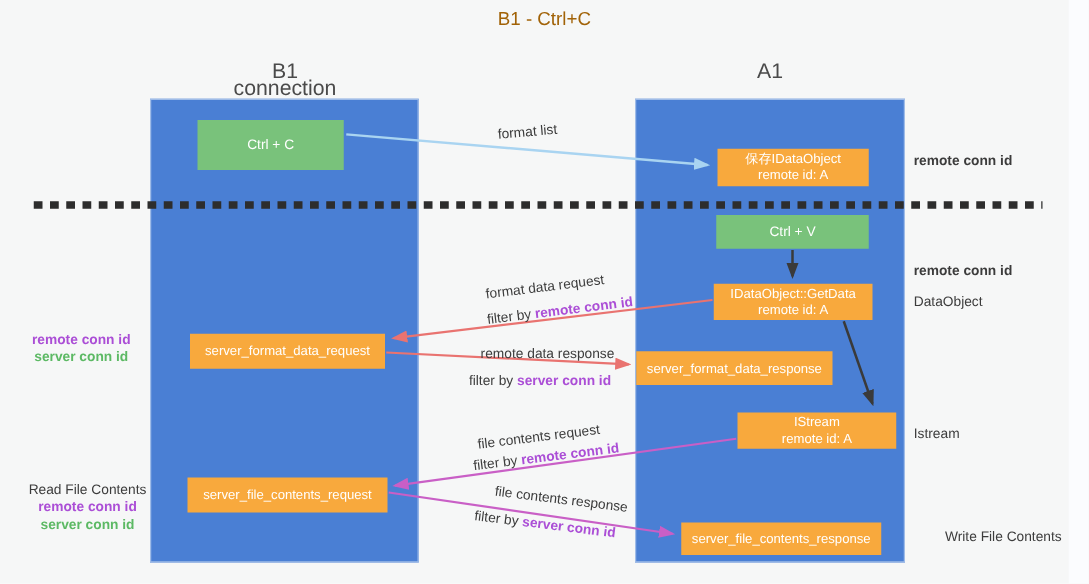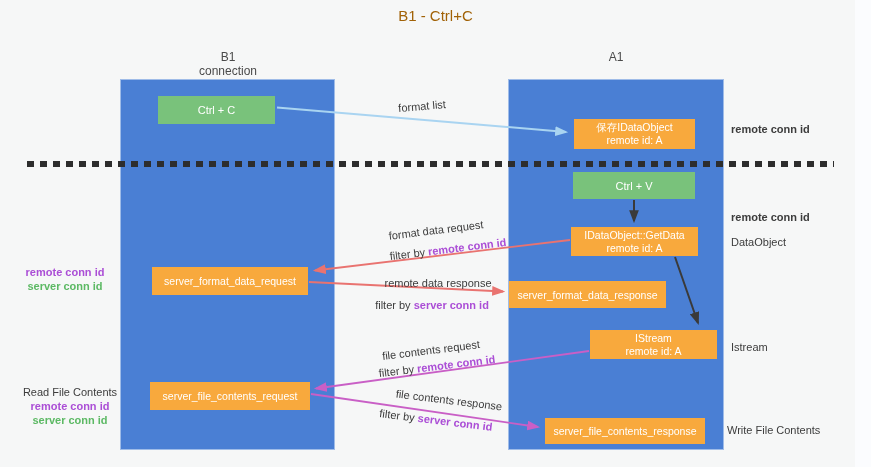--- a/index.html
+++ b/index.html
@@ -9,21 +9,21 @@
   }
   html,body{margin:0;padding:0;}
   .canvas{
     position:relative; width:871px; height:467px; overflow:hidden;
     background:#f6f7f7; font-family:"Liberation Sans", sans-serif;
   }
   .right-gutter{position:absolute; left:855px; top:0; width:16px; height:467px; background:#fbfcfe;}
   .title{position:absolute; left:0; top:6px; width:871px; text-align:center;
     font-size:15px; line-height:20px; color:#a16207;}
   .col-header{position:absolute; top:50px; width:216px; text-align:center;
-    font-size:12px; line-height:14px; color:#4a4a4a;}
+    font-size:17px; line-height:14px; color:#4a4a4a;}
   .column{position:absolute; top:79px; width:215px; height:371px;
     background:var(--column-blue); border:1px solid var(--column-border); box-sizing:border-box;}
   .overlay{position:absolute; left:0; top:0; pointer-events:none;}
   .node{position:absolute; display:flex; flex-direction:column; align-items:center; justify-content:center;
     color:#fff; text-align:center; font-size:11px; white-space:nowrap;}
   .node.orange{background:var(--node-orange);}
   .node.green{background:var(--node-green);}
   .node.small{font-size:10.5px;}
   .node.two{font-size:10.5px; line-height:13px;}
   .edge-label{position:absolute; white-space:nowrap; font-size:11px; color:var(--text-dark);
@@ -81,21 +81,21 @@
 
     <line x1="309" y1="282" x2="503" y2="291.5" stroke-width="1.8" marker-end="url(#ah-red)" style="stroke:var(--arrow-red)"></line>
 
     <line x1="675" y1="257" x2="698" y2="323" stroke-width="2" marker-end="url(#ah-black)" style="stroke:var(--arrow-black)"></line>
 
     <line x1="589" y1="351" x2="316" y2="388.5" stroke-width="1.8" marker-end="url(#ah-magenta)" style="stroke:var(--arrow-magenta)"></line>
 
     <line x1="311" y1="394" x2="538" y2="427" stroke-width="1.8" marker-end="url(#ah-magenta)" style="stroke:var(--arrow-magenta)"></line>
   </svg>
 
-  <div class="node green" style="left:158px; top:96px; width:117px; height:28px">Ctrl + C</div>
+  <div class="node green" style="left:158px; top:96px; width:117px; height:40px">Ctrl + C</div>
 
   <div class="node orange two" style="left:574px; top:119px; width:121px; height:30px">
     <div>保存IDataObject</div>
     <div>remote id: A</div>
   </div>
 
   <div class="node green" style="left:573px; top:172px; width:122px; height:27px">Ctrl + V</div>
 
   <div class="node orange two" style="left:571px; top:227px; width:127px; height:29px">
     <div>IDataObject::GetData</div>
@@ -138,21 +138,21 @@
   <div class="edge-label" style="left:449px; top:400px; --rot:7deg">file contents response</div>
   <div class="edge-label" style="left:436px; top:420px; --rot:7deg">
     <span>filter by</span>
     <span class="purple">server conn id</span>
   </div>
 
   <div class="ann purple" style="left:731px; top:123px">remote conn id</div>
   <div class="ann purple" style="left:731px; top:211px">remote conn id</div>
   <div class="ann" style="left:731px; top:236px">DataObject</div>
   <div class="ann" style="left:731px; top:341px">Istream</div>
-  <div class="ann" style="left:727px; top:424px">Write File Contents</div>
+  <div class="ann" style="left:756px; top:424px">Write File Contents</div>
 
   <div class="ann-block" style="left:22px; top:265px; width:86px">
     <div class="purple">remote conn id</div>
     <div class="greentxt">server conn id</div>
   </div>
 
   <div class="ann-block" style="left:20px; top:385px; width:100px">
     <div style="color:var(--text-dark)">Read File Contents</div>
     <div class="purple">remote conn id</div>
     <div class="greentxt">server conn id</div>

